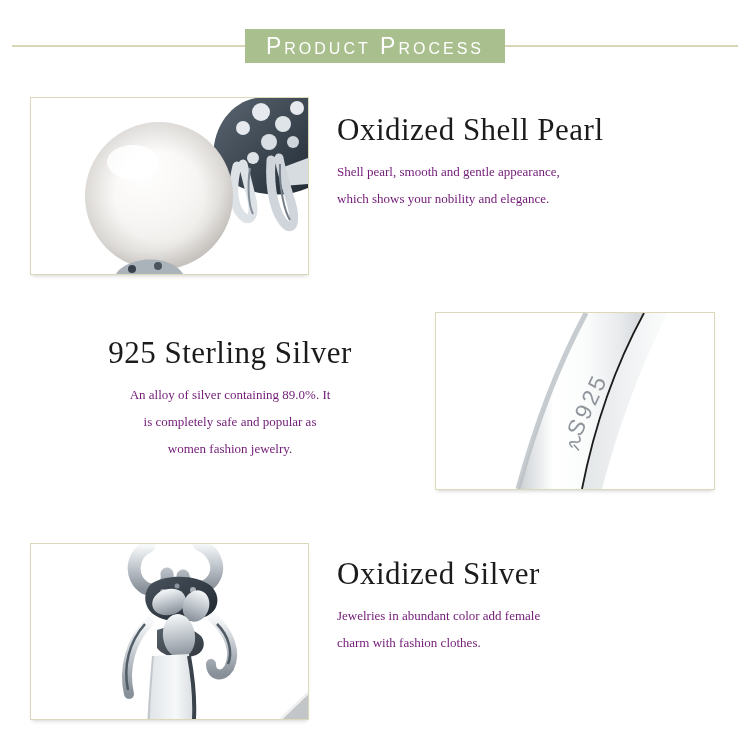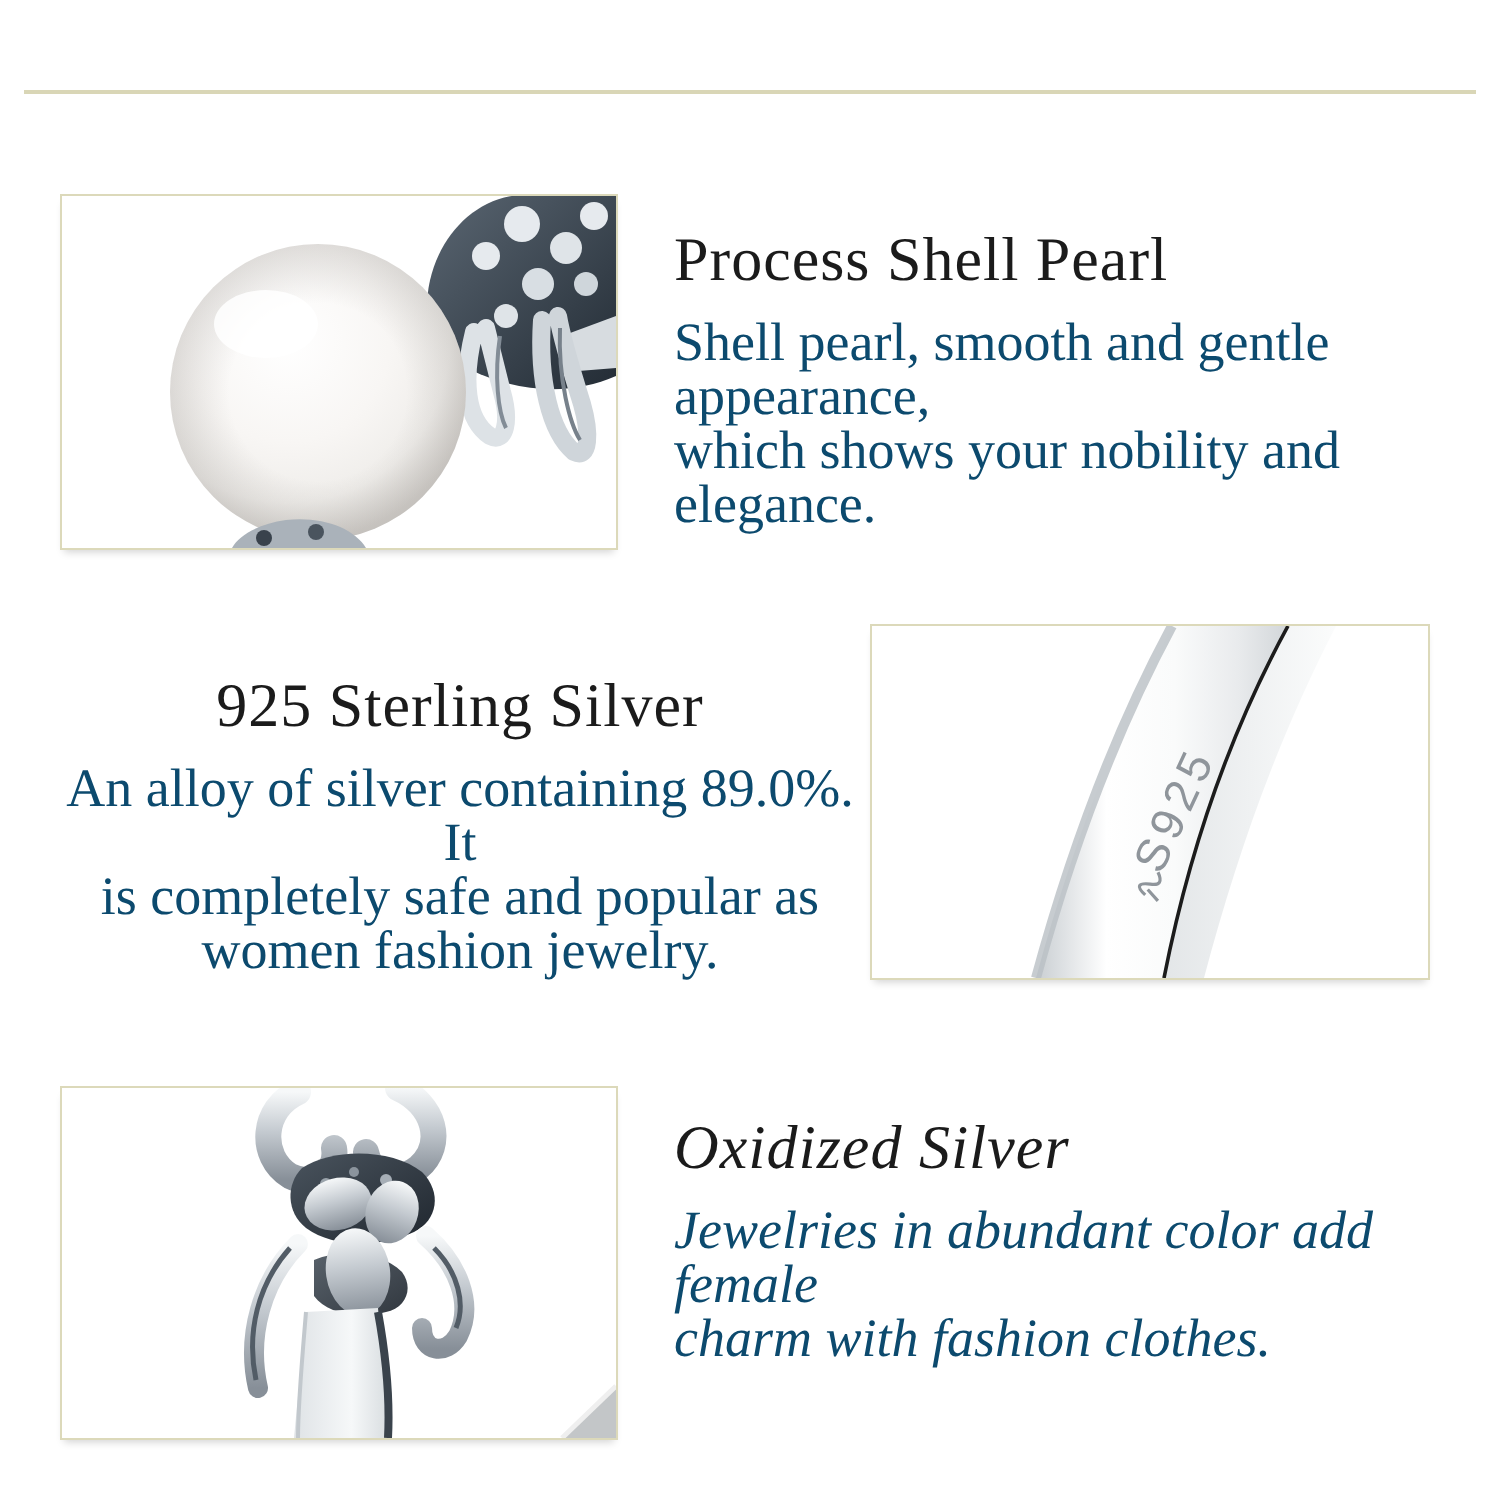--- a/index.html
+++ b/index.html
@@ -25,36 +25,39 @@
     box-shadow:0 3px 4px -2px rgba(0,0,0,0.18);
   }
   .photo-box svg{display:block;width:100%;height:100%;}
   .box-1{left:30px;top:97px;width:277px;height:176px;}
   .box-2{left:435px;top:312px;width:278px;height:176px;}
   .box-3{left:30px;top:543px;width:277px;height:175px;}
   
   .text-block{position:absolute;width:398px;}
   .text-1{left:337px;top:112px;}
   .text-2{left:30px;top:335px;width:400px;text-align:center;}
-  .text-3{left:337px;top:556px;font-style:italic;}
+  .text-3{left:337px;top:556px;}
   .text-block h2{
     margin:0 0 10px 0;font-size:31px;font-weight:400;color:#1b1b1b;
     letter-spacing:0.5px;font-family:"Liberation Serif", serif;
   }
   .text-block p{
-    margin:0;font-size:27px;line-height:27px;color:#0c4a6e;
+    margin:0;font-size:13px;line-height:27px;color:#701a75;
     white-space:pre-line;font-family:"Liberation Serif", serif;
   }
 </style>
 </head>
 <body>
 
 <div class="page">
 
   <div class="divider"></div>
+  <div class="badge">
+    <span>Product Process</span>
+  </div>
 
   <div class="photo-box box-1">
     <svg viewBox="0 0 277 176">
       <defs>
         <radialGradient id="pearlG" cx="40%" cy="33%" r="68%">
           <stop offset="0%" stop-color="#ffffff"></stop>
           <stop offset="50%" stop-color="#f8f6f4"></stop>
           <stop offset="80%" stop-color="#efedea"></stop>
           <stop offset="100%" stop-color="#d8d5d1"></stop>
         </radialGradient>
@@ -88,21 +91,21 @@
         <ellipse cx="102" cy="64" rx="26" ry="17" fill="rgba(255,255,255,0.85)"></ellipse>
       </g>
       <g>
         <path d="M85,176 L152,176 C146,166 130,160 112,162 C98,164 88,170 85,176 Z" fill="#aab2ba"></path>
         <circle cx="101" cy="171" r="4" fill="#39424c"></circle>
         <circle cx="127" cy="168" r="4" fill="#4a545e"></circle>
       </g>
     </svg>
   </div>
   <div class="text-block text-1">
-    <h2>Process Shell Pearl</h2>
+    <h2>Oxidized Shell Pearl</h2>
     <p>Shell pearl, smooth and gentle appearance,
 which shows your nobility and elegance.</p>
   </div>
 
   <div class="text-block text-2">
     <h2>925 Sterling Silver</h2>
     <p>An alloy of silver containing 89.0%. It
 is completely safe and popular as
 women fashion jewelry.</p>
   </div>

